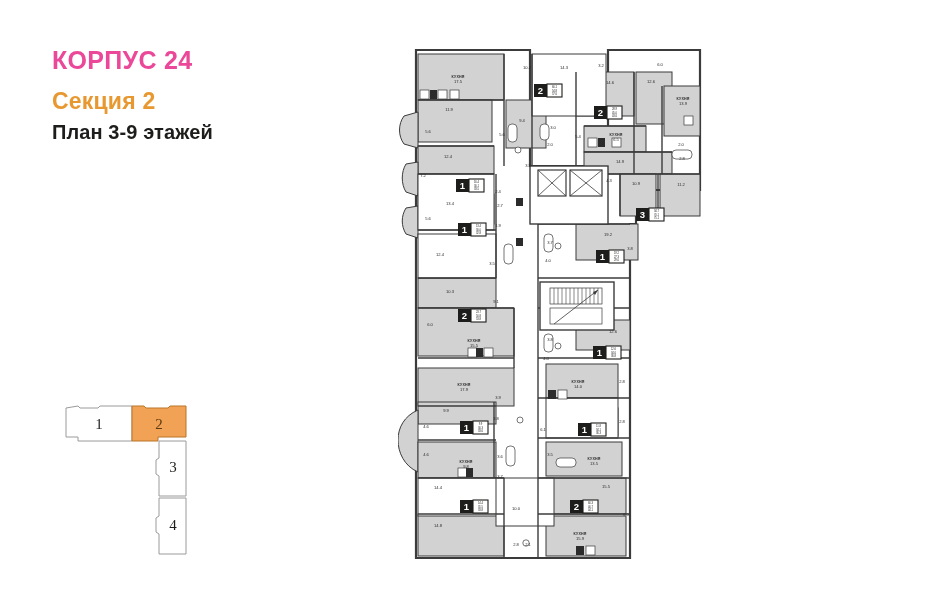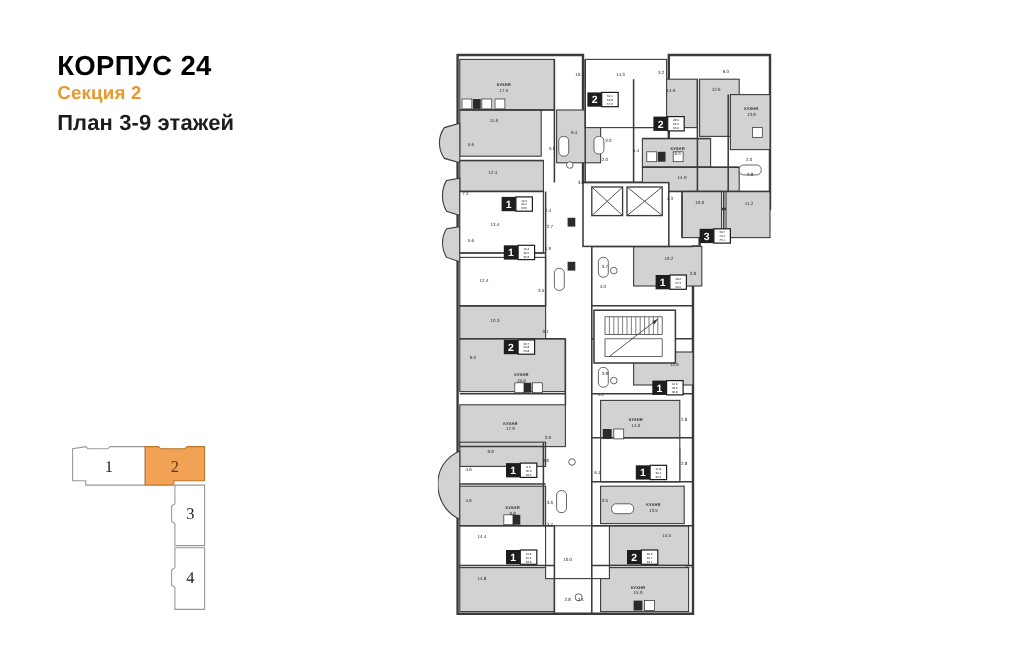--- a/index.html
+++ b/index.html
@@ -13,22 +13,22 @@
   }
   #root{position:relative;width:941px;height:600px;}
 
   
   .title-block{position:absolute;left:52px;top:46px;}
   .title-line1{
     font-size:25px;font-weight:bold;line-height:1.12;
     letter-spacing:.3px;
   }
   .title-line2{
-    font-size:17px;font-weight:bold;line-height:1.18;
-    letter-spacing:.2px;margin-top:1px;
+    font-size:23px;font-weight:bold;line-height:1.18;
+    letter-spacing:.2px;margin-top:14px;
   }
   .title-line3{
     font-size:20px;font-weight:bold;color:#1d1d1b;
     margin-top:6px;letter-spacing:.1px;
   }
 
   
   .sectionkey{position:absolute;left:60px;top:392px;width:150px;height:170px;}
   .sectionkey svg{display:block;}
   .sk-label{
@@ -46,21 +46,21 @@
   .ka{font-family:"Liberation Sans",sans-serif;font-size:4.1px;fill:#2b2b2b;text-anchor:middle;}
   .bdg-n{font-family:"Liberation Sans",sans-serif;font-size:9.5px;fill:#ffffff;text-anchor:middle;font-weight:bold;}
   .bdg-a{font-family:"Liberation Sans",sans-serif;font-size:2.7px;fill:#1d1d1b;text-anchor:middle;}
 </style>
 </head>
 <body>
 
 <div id="root">
 
   <div class="title-block">
-    <div class="title-line1" style="color:#000000">КОРПУС 24</div>
+    <div class="title-line1" style="color:#ec4899">КОРПУС 24</div>
     <div class="title-line2" style="color:#E89830">Секция 2</div>
     <div class="title-line3">План 3-9 этажей</div>
   </div>
 
   <div class="sectionkey">
     <svg width="150" height="170" viewBox="0 0 150 170">
 
       <g>
         <path d="M6,16 L6,45 L18,45 L18,49 L72,49 L72,14 L40,14 L38,16 L20,16 L18,14 Z" fill="#ffffff" stroke="#9a9a9a" stroke-width="1"></path>
         <text class="sk-label" x="39" y="37">1</text>

